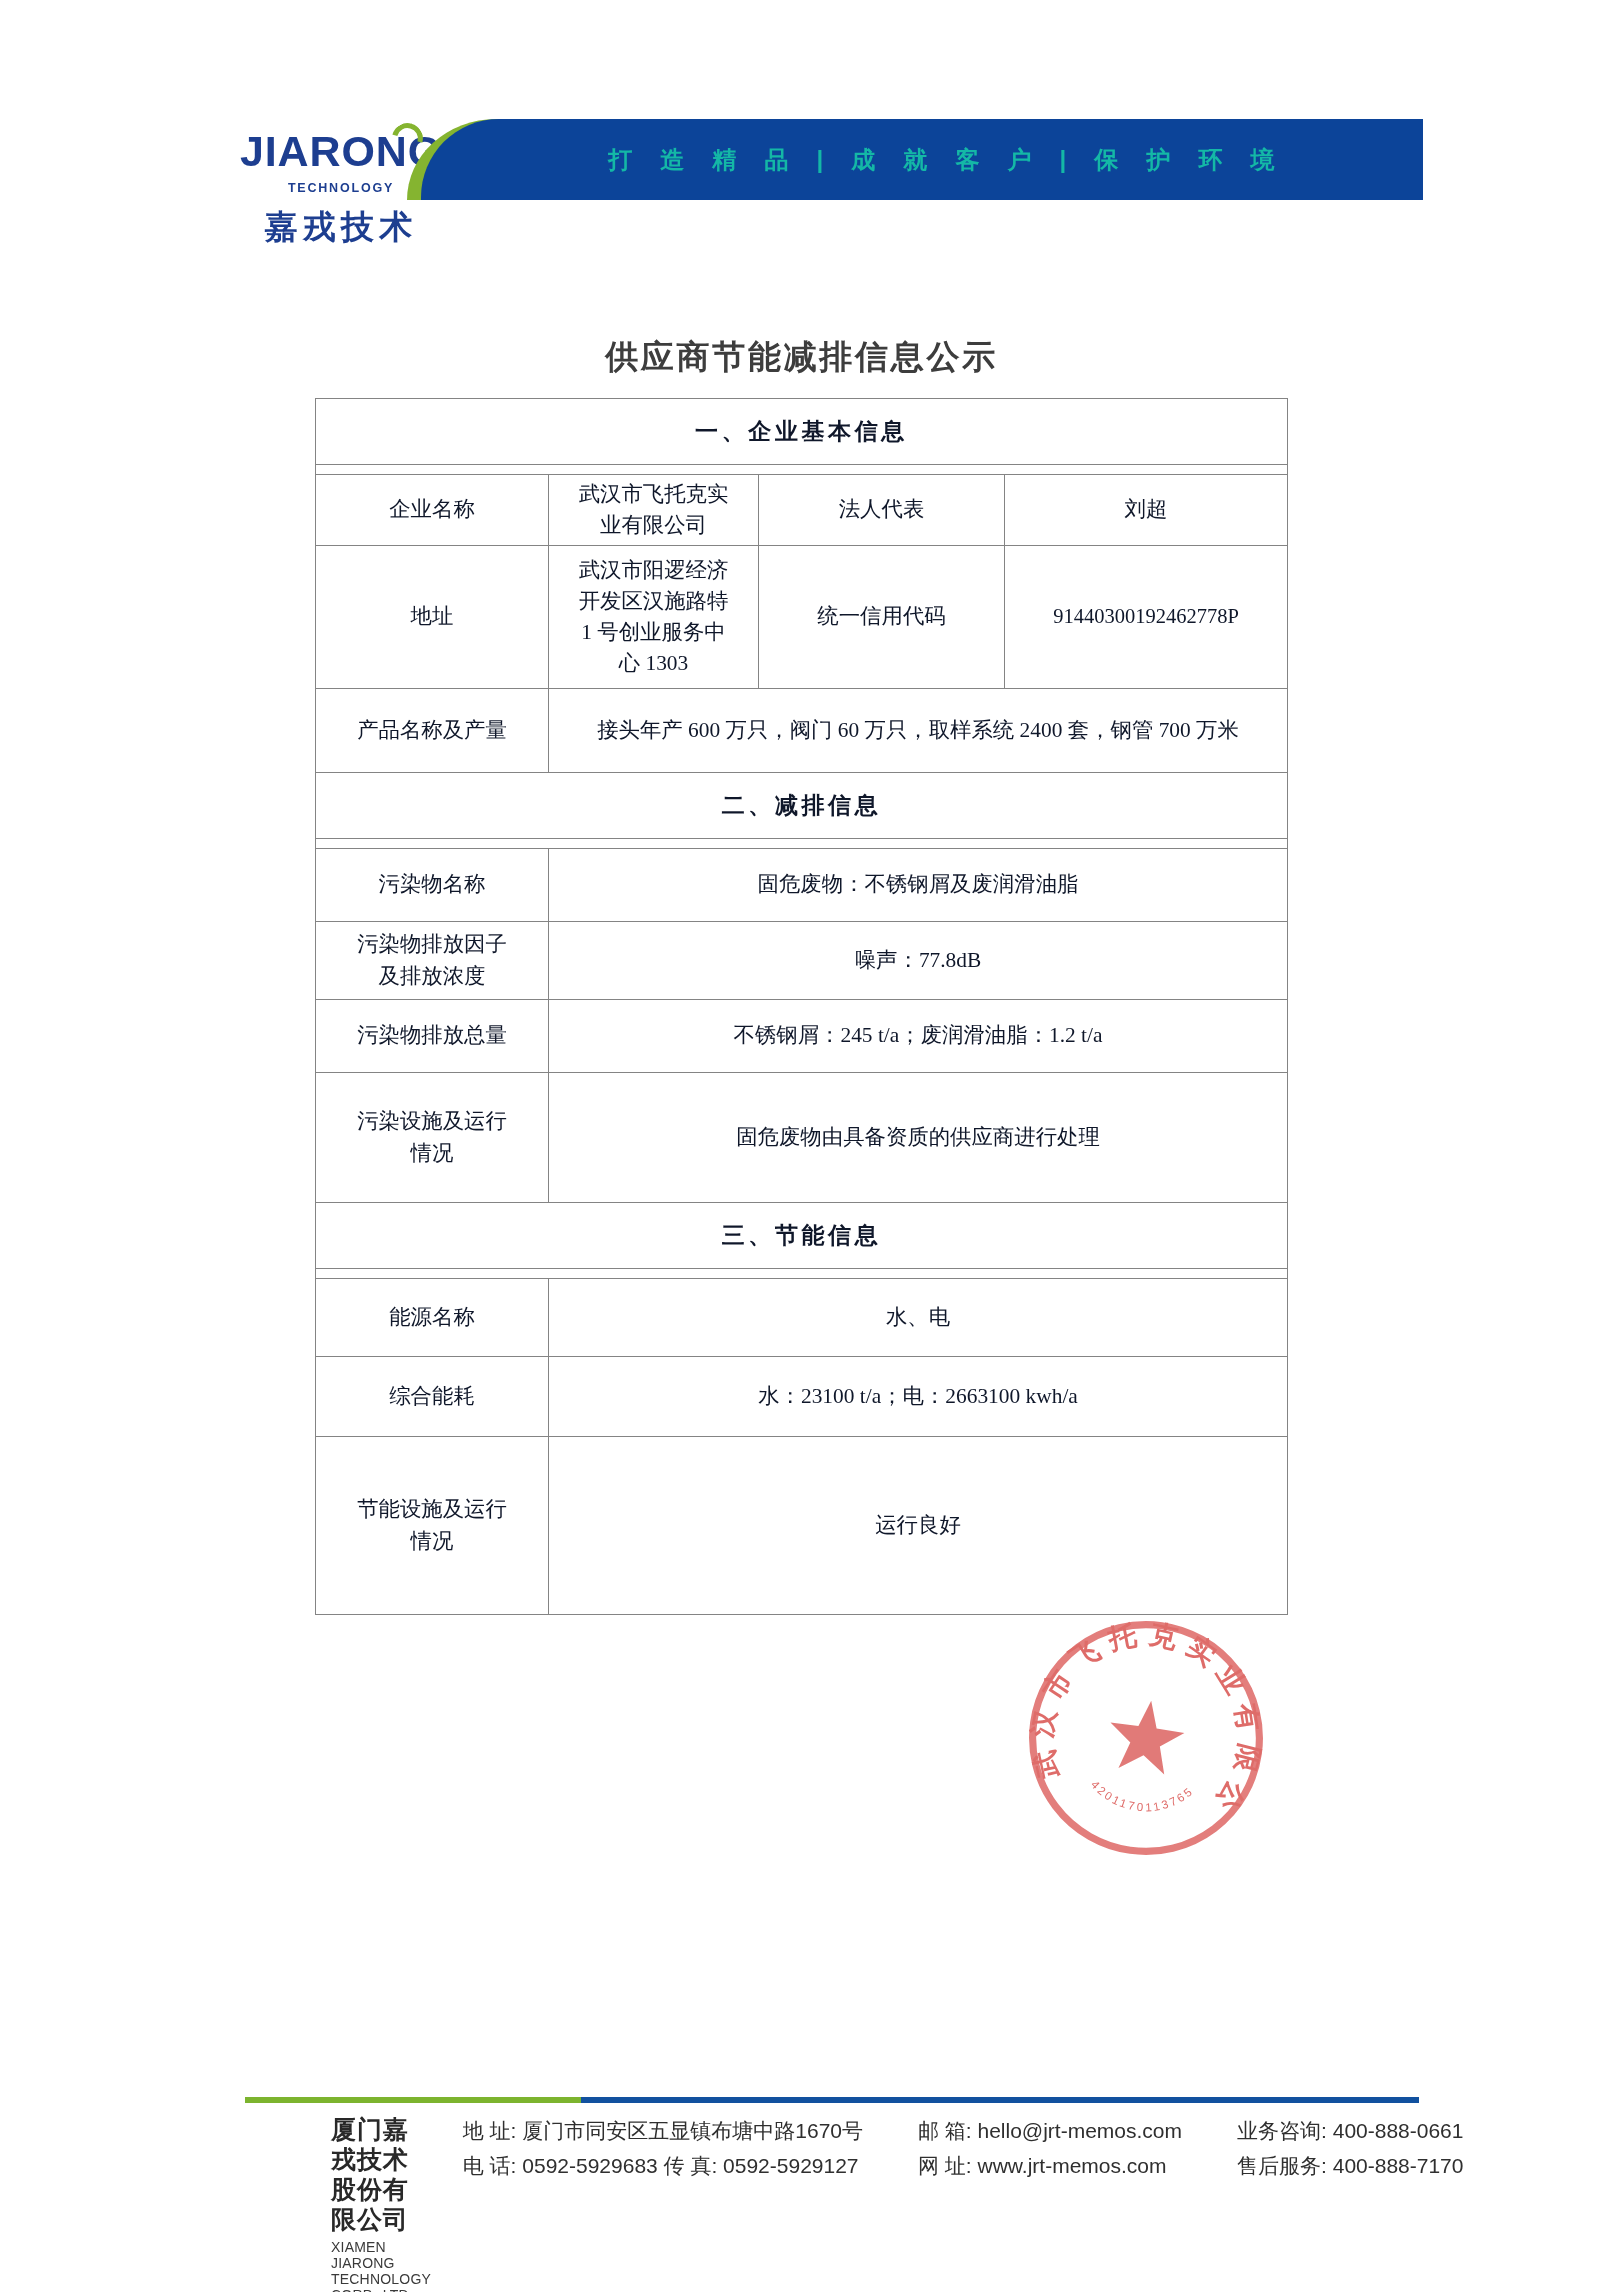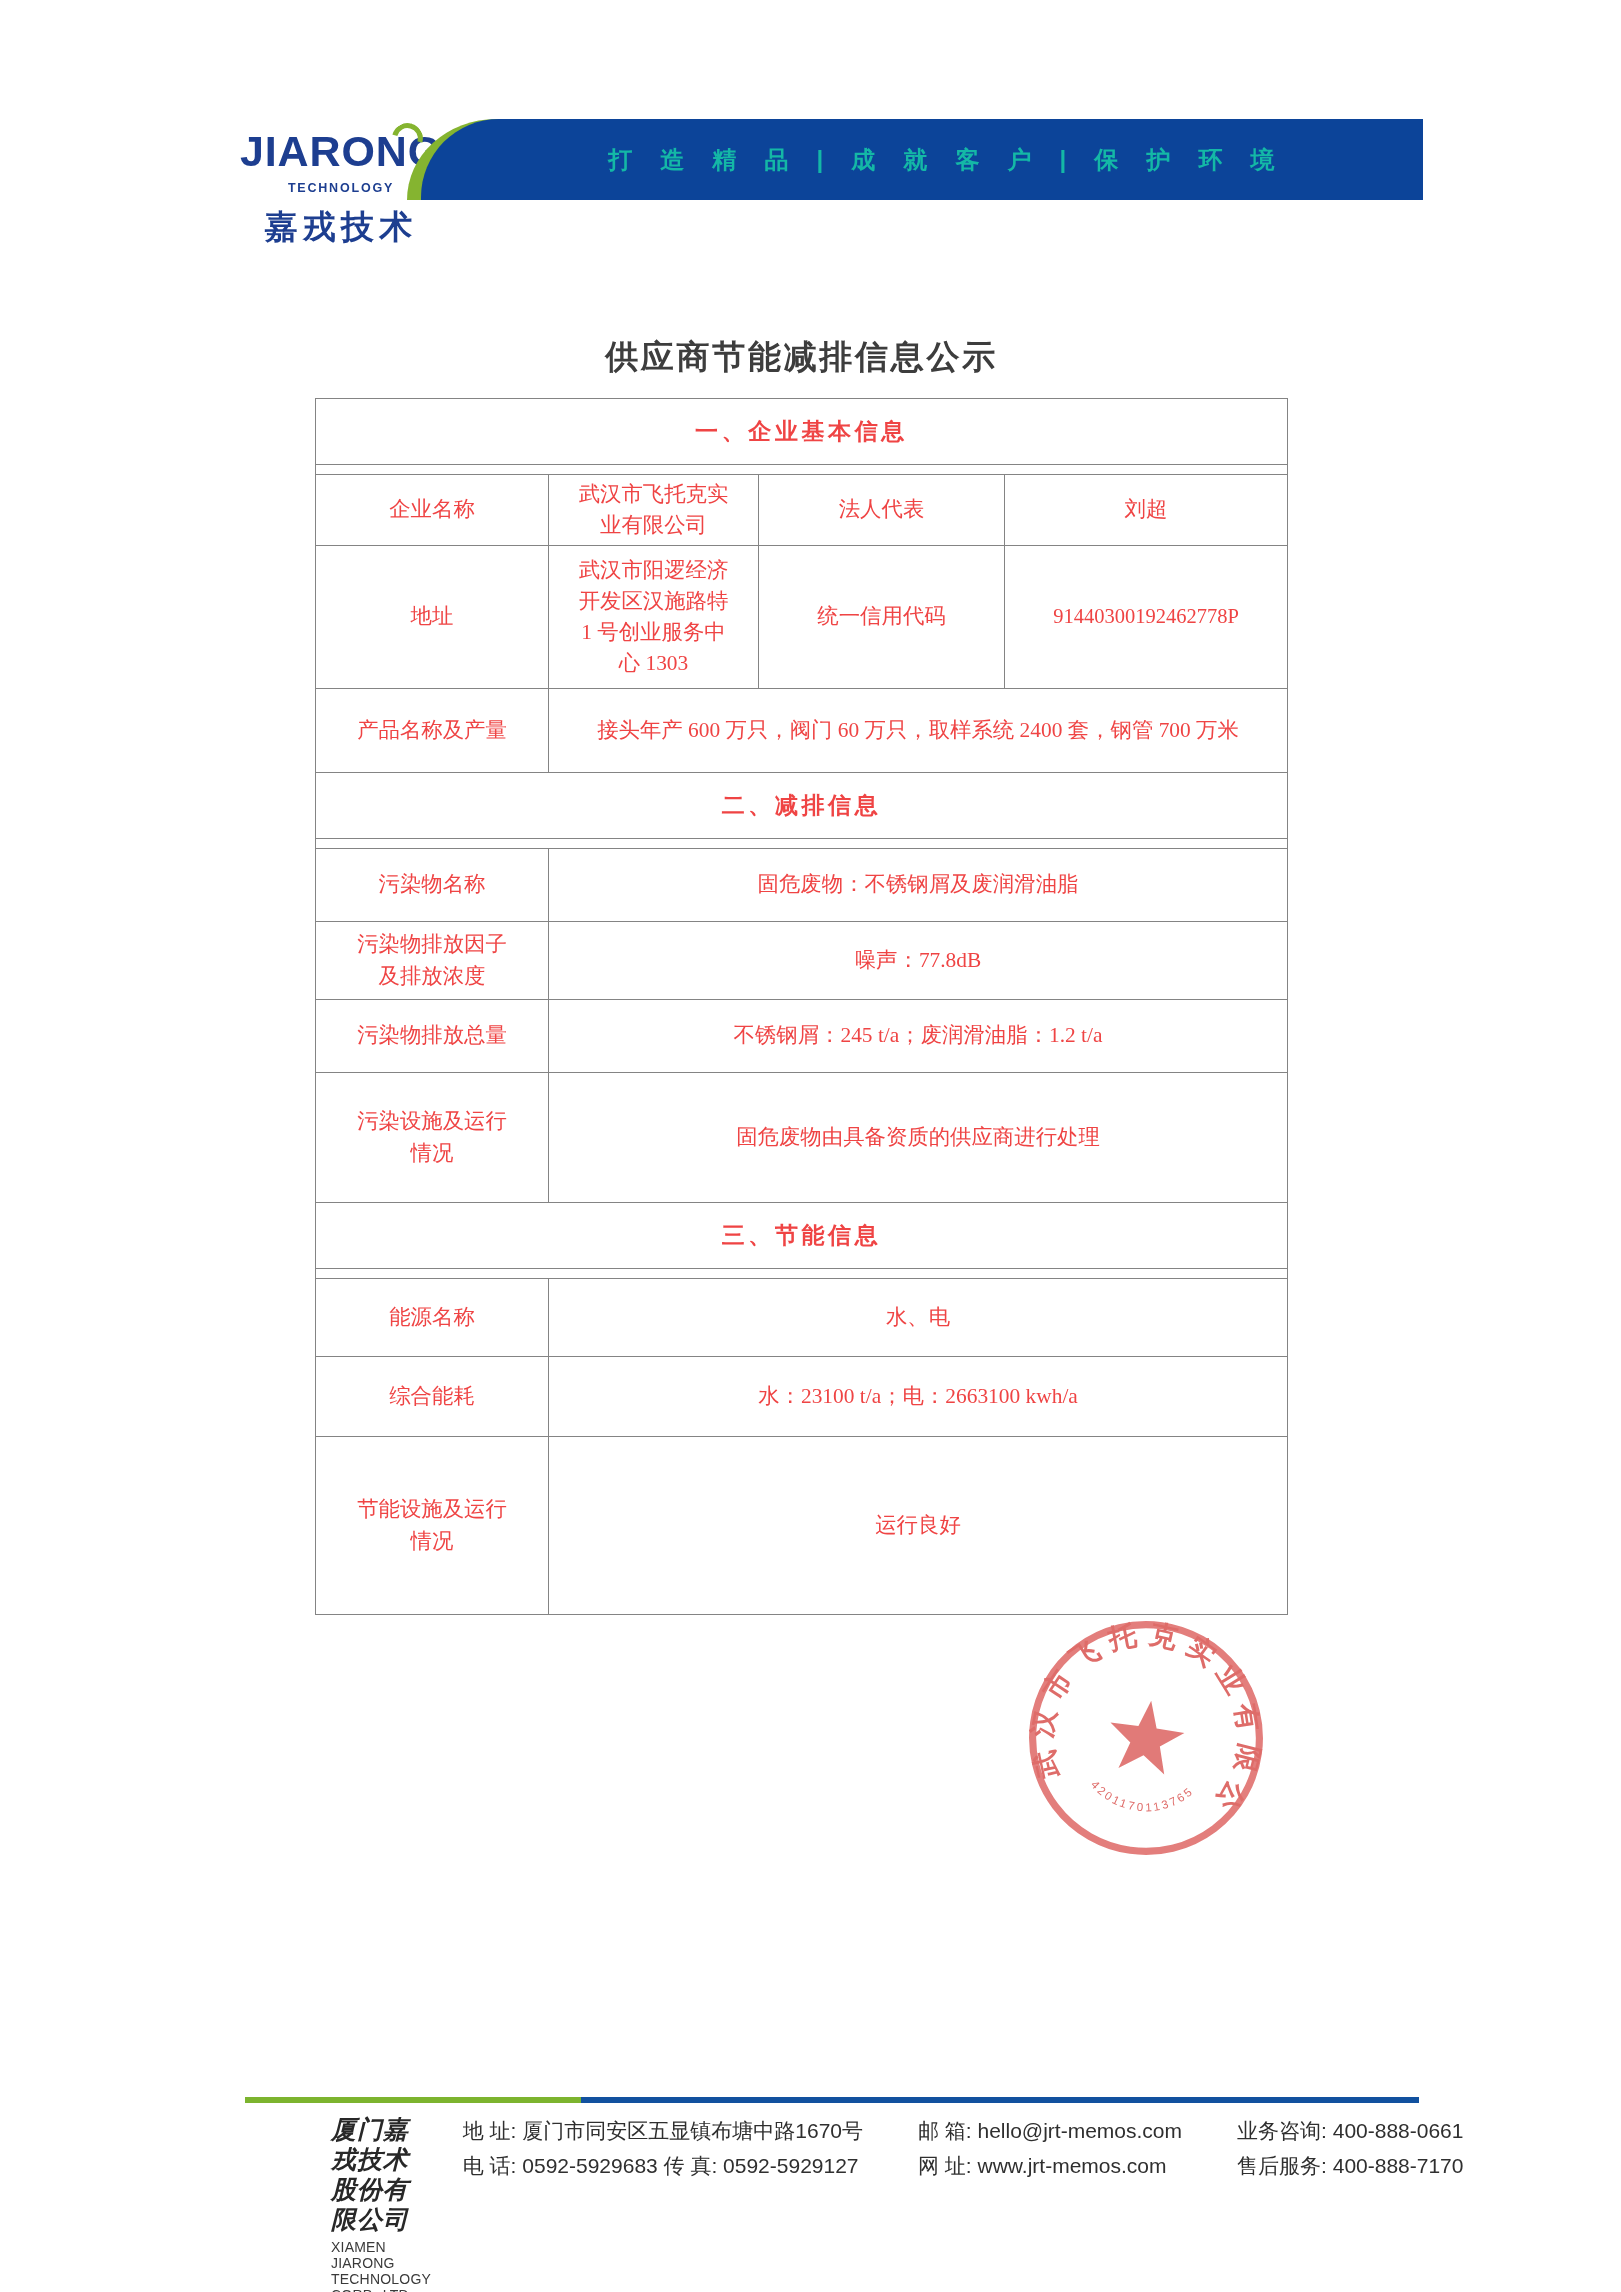--- a/index.html
+++ b/index.html
@@ -44,21 +44,21 @@
   }
 
   
   table.form{
     position:absolute;left:315px;top:398px;width:973px;
     border-collapse:collapse;table-layout:fixed;
     font-family:"Liberation Serif",serif;
   }
   table.form td{
     border:1.8px solid #848484;
-    font-size:21.4px;color:#ef4444;line-height:1.45;
+    font-size:21.4px;color:#0f172a;line-height:1.45;
     text-align:center;vertical-align:middle;
     padding:3.6px 9px;white-space:pre-line;
     overflow:hidden;
   }
   tr.sec td{font-size:23px;font-weight:700;letter-spacing:3.6px;}
   tr.gap td{padding:0;height:9px;}
   td.left{text-align:left;padding-left:14.3px;}
   td.top{vertical-align:top;padding-top:18px;}
 
   
@@ -69,21 +69,21 @@
   .stamp-text{fill:#dc5f5c;font-family:"Liberation Serif",serif;font-size:31px;font-weight:700;letter-spacing:11px;}
   .stamp-num{fill:#dc5f5c;font-family:"Liberation Sans",sans-serif;font-size:13px;letter-spacing:3px;}
 
   
   .foot-line{
     position:absolute;left:245px;top:2097px;width:1174px;height:6.2px;
     background:linear-gradient(to right,#7cb42e 0,#7cb42e 336px,#11519f 336px,#11519f 100%);
   }
   .foot-row{position:absolute;left:331px;top:2114px;width:1105px;display:flex;align-items:flex-start;color:#2f2f2f;}
   .foot-co{width:260px;}
-  .foot-co-cn{font-size:25px;font-weight:800;color:#282828;letter-spacing:0.9px;line-height:1.2;font-style:italic;}
+  .foot-co-cn{font-size:25px;font-weight:800;color:#282828;letter-spacing:0.9px;line-height:1.2;}
   .foot-co-en{font-size:14px;color:#3a3a3a;margin-top:4.5px;letter-spacing:0.2px;}
   .foot-col{font-size:21px;line-height:1.65;margin-left:32px;white-space:nowrap;}
   .vsep{width:0.9px;height:45px;background:#b3b3b3;margin-left:23px;margin-top:2.7px;}
 </style>
 </head>
 <body>
 
 <div class="page">
 
   <div class="logo">

